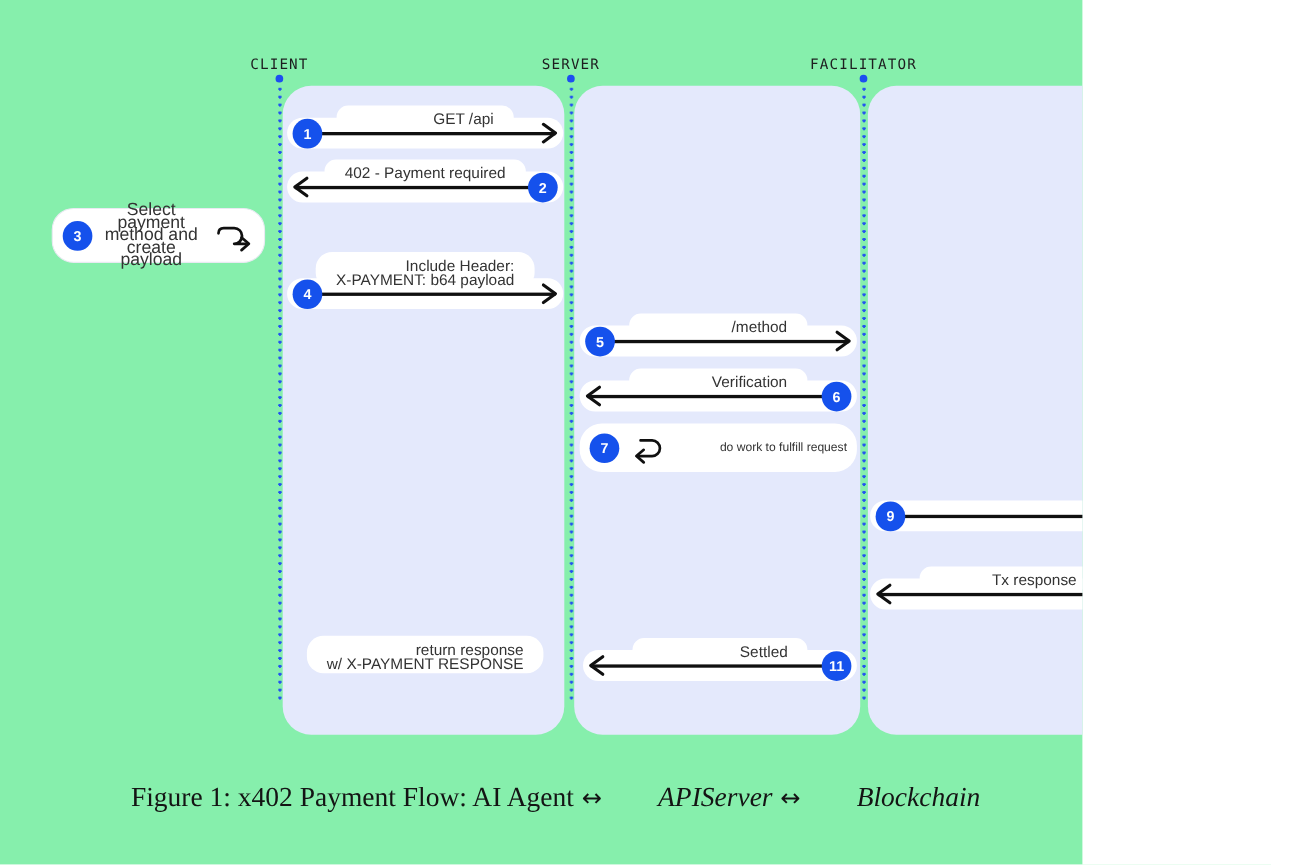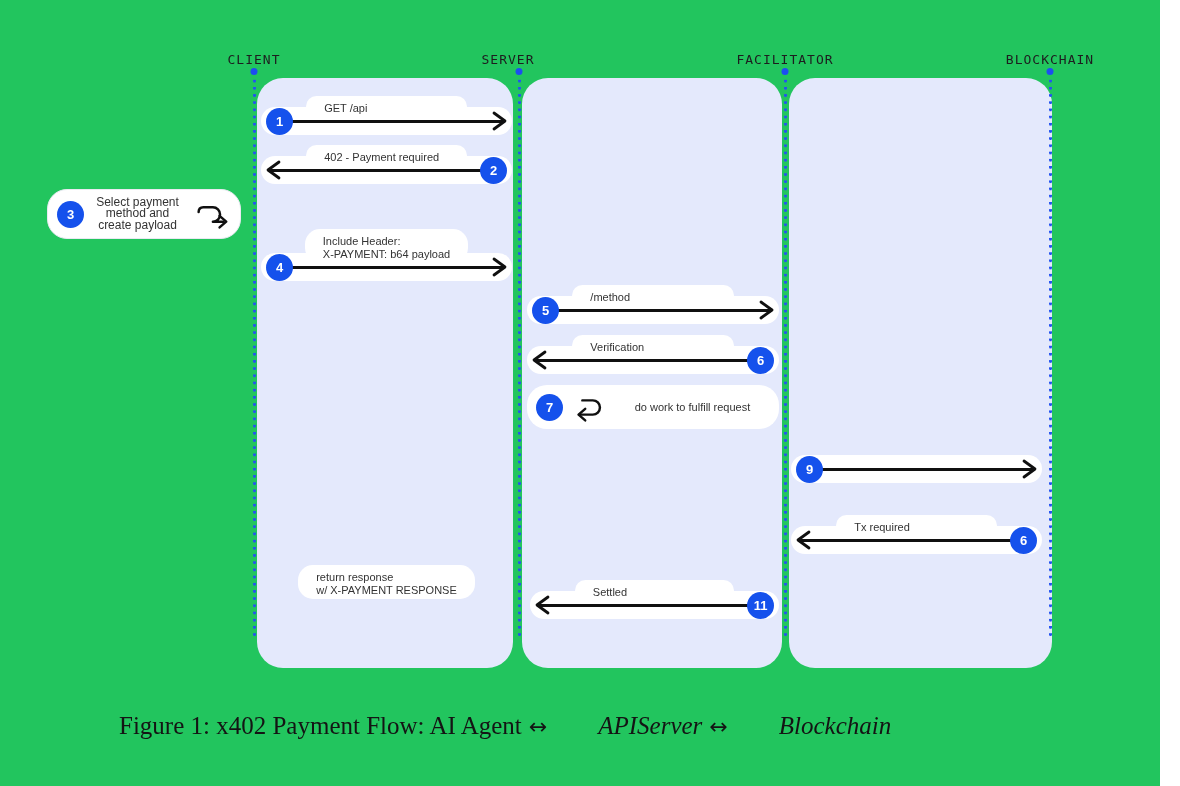--- a/index.html
+++ b/index.html
@@ -1,66 +1,66 @@
 <!DOCTYPE html>
 <html><head>
 <meta charset="utf-8">
 <style>
   html,body{margin:0;padding:0;background:#ffffff;}
-  .canvas{position:relative;width:1160px;height:786px;background:#22c55e;overflow:hidden;
+  .canvas{position:relative;width:984px;height:786px;background:#86efac;overflow:hidden;
           font-family:"Liberation Sans",sans-serif;}
 
   .lane-header{position:absolute;top:52px;transform:translateX(-50%);
     font-family:"DejaVu Sans Mono","Liberation Mono",monospace;font-size:13px;font-weight:500;
     color:#1d1d1f;letter-spacing:1px;white-space:nowrap;z-index:4;}
 
   .lifeline{position:absolute;top:78px;height:560px;width:5px;z-index:2;
     background-image:radial-gradient(circle 1.5px at 2.5px 3px,#2353f0 1.35px,rgba(35,83,240,0) 1.6px);
     background-size:5px 7.2px;background-repeat:repeat-y;}
   .lifeline-cap{position:absolute;top:68px;width:7px;height:7px;border-radius:50%;
     background:#1d4ef0;transform:translateX(-50%);z-index:2;}
 
   .panel{position:absolute;top:78px;height:590px;background:#e4e9fc;border-radius:26px;z-index:1;}
 
   .msg{position:absolute;display:flex;flex-direction:column;align-items:center;z-index:3;}
   .msg-label{position:relative;z-index:1;background:#fff;border-radius:15px;
-    padding:6px 18px 2px;margin-bottom:-10px;text-align:left;
-    font-size:11px;line-height:13px;color:#333;white-space:nowrap;min-width:64%;box-sizing:border-box;}
+    padding:6px 18px 2px;margin-bottom:-10px;text-align:right;
+    font-size:14px;line-height:13px;color:#333;white-space:nowrap;min-width:64%;box-sizing:border-box;}
   .msg-label span{display:block;}
   .arrow-row{background:#fff;border-radius:15px;height:28px;width:100%;
     display:flex;align-items:center;padding:0 5px;box-sizing:border-box;}
   .arrow-line{flex:1;height:3px;background:#101010;}
   .badge{width:27px;height:27px;border-radius:50%;background:#1551ec;color:#fff;
     font-size:13px;font-weight:700;display:flex;align-items:center;justify-content:center;
     flex:none;position:relative;z-index:1;}
   .dir-right .badge{margin-right:-3px;}
   .dir-left  .badge{margin-left:-3px;}
   .chev{flex:none;}
   .chev-right{margin-left:-14px;}
   .chev-left{margin-right:-14px;}
 
   .self-row{position:absolute;z-index:3;background:#fff;border-radius:20px;
     display:flex;align-items:center;padding:0 9px;box-sizing:border-box;gap:7px;}
   .self-outside{border:1px solid #e9eaf2;}
-  .self-text{flex:1;text-align:center;font-size:12px;line-height:11.5px;color:#333;}
-  .self-text-lg{flex:1;text-align:center;font-size:11px;color:#333;}
+  .self-text{flex:1;text-align:center;font-size:16px;line-height:11.5px;color:#333;}
+  .self-text-lg{flex:1;text-align:right;font-size:11px;color:#333;}
   .loop-icon{flex:none;}
 
   .caption{position:absolute;left:119px;top:712px;
     font-family:"Liberation Serif","DejaVu Serif",serif;font-size:25px;color:#141414;white-space:nowrap;}
   .caption .it{font-style:italic;margin-left:44px;}
   .caption .arr{margin:0 7px;font-family:"DejaVu Sans",sans-serif;font-size:22px;}
 </style>
 </head>
 <body>
 
 <div class="canvas">
 
   <div class="lane-header" style="left:254px">CLIENT</div>
-  <div class="lane-header" style="left:508px">SERVER</div>
+  <div class="lane-header" style="left:519px">SERVER</div>
   <div class="lane-header" style="left:785px">FACILITATOR</div>
   <div class="lane-header" style="left:1050px">BLOCKCHAIN</div>
 
   <div class="panel" style="left:257px;width:256px"></div>
   <div class="panel" style="left:522px;width:260px"></div>
   <div class="panel" style="left:789px;width:263px"></div>
 
   <div class="lifeline-cap" style="left:254px"></div>
   <div class="lifeline-cap" style="left:519px"></div>
   <div class="lifeline-cap" style="left:785px"></div>
@@ -160,21 +160,21 @@
       <div class="badge">9</div>
       <div class="arrow-line"></div>
       <svg class="chev chev-right" width="16" height="20" viewBox="0 0 16 20">
           <polyline points="3,2 14,10 3,18" fill="none" stroke="#101010" stroke-width="2.8" stroke-linecap="round" stroke-linejoin="round"></polyline>
         </svg>
     </div>
   </div>
 
   <div class="msg" style="left:791px;top:515px;width:251px">
     <div class="msg-label">
-        <span>Tx required</span>
+        <span>Tx response</span>
       </div>
     <div class="arrow-row dir-left">
       <svg class="chev chev-left" width="16" height="20" viewBox="0 0 16 20">
           <polyline points="13,2 2,10 13,18" fill="none" stroke="#101010" stroke-width="2.8" stroke-linecap="round" stroke-linejoin="round"></polyline>
         </svg>
       <div class="arrow-line"></div>
       <div class="badge">6</div>
     </div>
   </div>
 
@@ -184,21 +184,21 @@
       </div>
     <div class="arrow-row dir-left">
       <svg class="chev chev-left" width="16" height="20" viewBox="0 0 16 20">
           <polyline points="13,2 2,10 13,18" fill="none" stroke="#101010" stroke-width="2.8" stroke-linecap="round" stroke-linejoin="round"></polyline>
         </svg>
       <div class="arrow-line"></div>
       <div class="badge">11</div>
     </div>
   </div>
 
-  <div class="msg" style="left:261px;top:565px;width:251px">
+  <div class="msg" style="left:261px;top:578px;width:251px">
     <div class="msg-label">
         <span>return response</span>
         <span>w/ X-PAYMENT RESPONSE</span>
       </div>
   </div>
 
   <div class="caption">
     <span>Figure 1: x402 Payment Flow: AI Agent</span><span class="arr">↔</span><span class="it">APIServer</span><span class="arr">↔</span><span class="it">Blockchain</span>
   </div>
 

